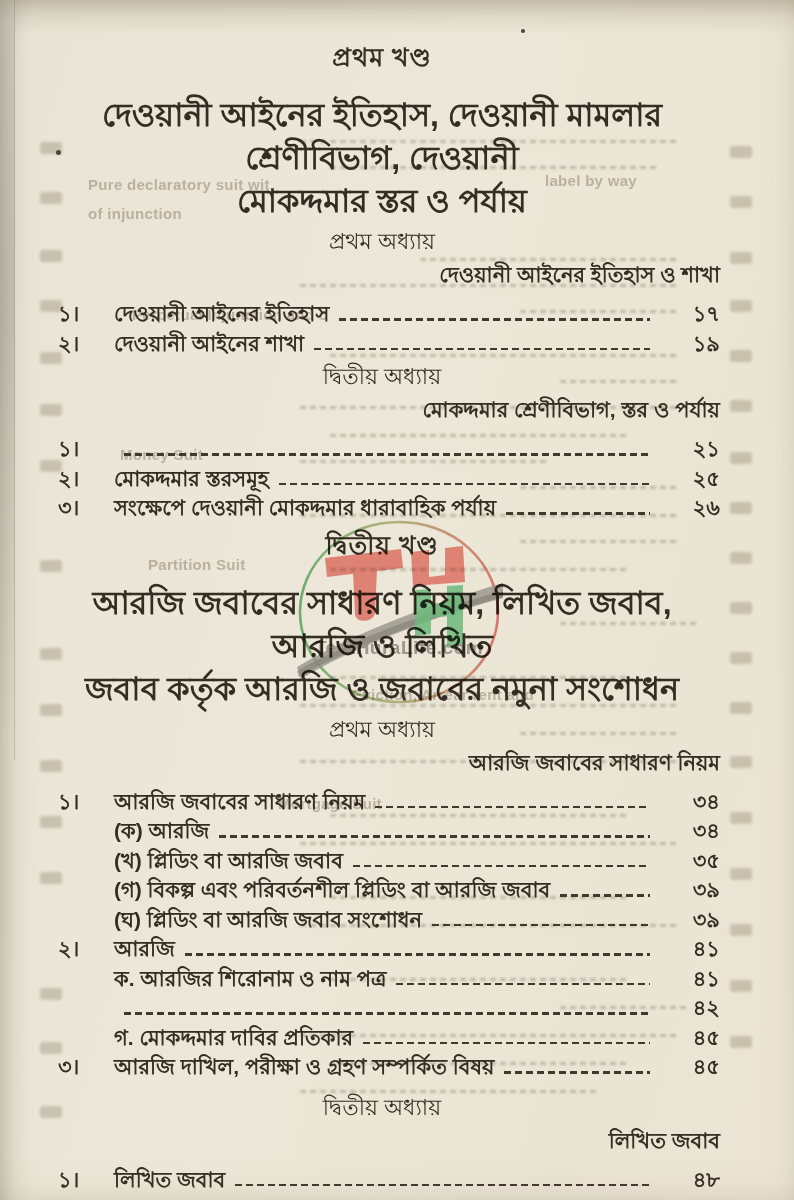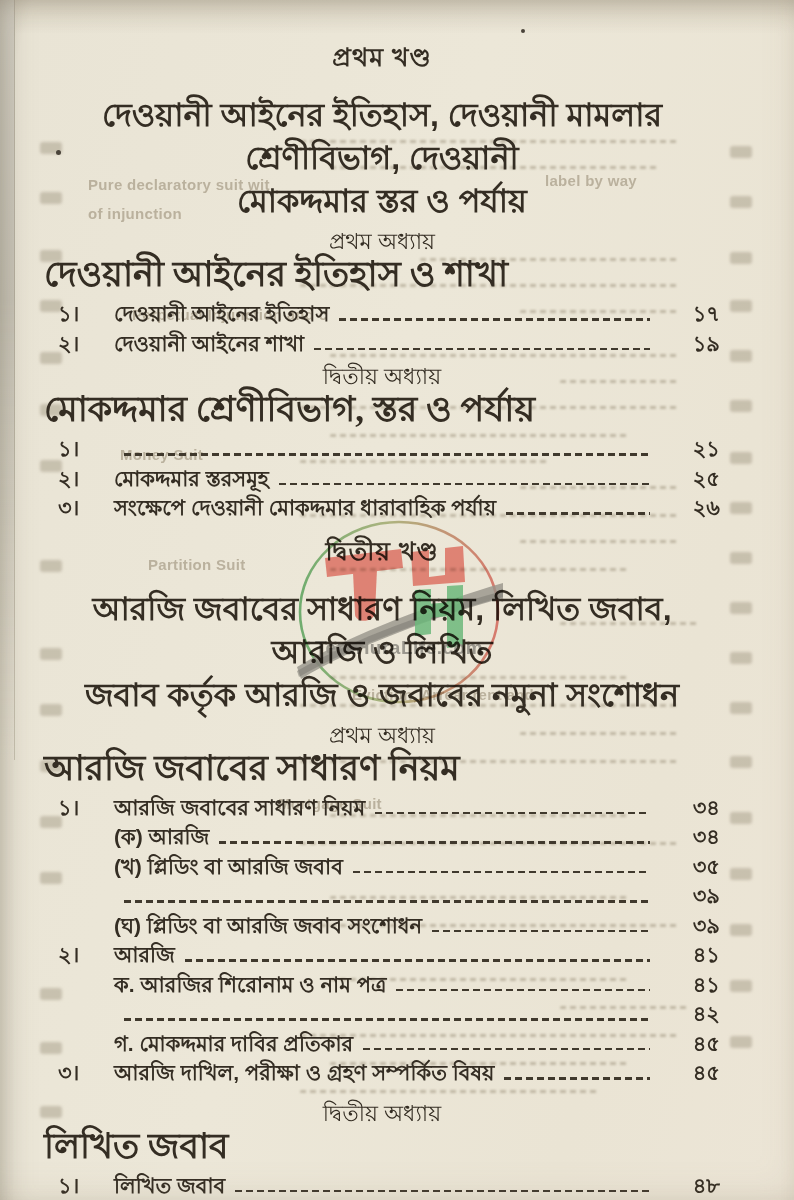--- a/index.html
+++ b/index.html
@@ -39,31 +39,31 @@
   }
   .speck{position:absolute;background:#4a443a;border-radius:50%;z-index:4;}
   
   .content{
     position:absolute;left:44px;top:38px;width:676px;z-index:3;
     color:#342d23;
   }
   .volume-label{text-align:center;font-size:25px;font-weight:800;letter-spacing:1px;margin-bottom:13px;}
   .volume-title{text-align:center;font-size:32px;font-weight:800;line-height:43px;}
   .chapter-label{text-align:center;font-size:22px;font-weight:400;margin-top:5px;line-height:28px;}
-  .chapter-title{text-align:left;font-size:35px;font-weight:800;line-height:38px;margin-bottom:5px;font-family:Liberation Serif, serif;}
+  .chapter-title{text-align:right;font-size:21px;font-weight:800;line-height:38px;margin-bottom:5px;}
   .row{display:flex;align-items:baseline;font-size:21px;line-height:29.5px;font-weight:600;}
   .num{flex:0 0 70px;padding-left:14px;box-sizing:border-box;}
   .title{white-space:nowrap;}
   .leader{
     flex:1 1 auto;align-self:flex-end;height:2.4px;min-width:26px;
     margin:0 28px 8px 10px;
     background:repeating-linear-gradient(90deg,#40392d 0 7px,transparent 7px 11px);
   }
   .pagenum{flex:0 0 42px;text-align:right;font-weight:600;}
-  .section-2{margin-top:9px;}
+  .section-2{margin-top:3px;}
   .chapter-gap{margin-top:12px;}
   
   .watermark{
     position:absolute;left:295px;top:515px;width:210px;height:200px;z-index:4;
     mix-blend-mode:multiply;opacity:.82;pointer-events:none;
   }
   .wm-site{font-size:19px;font-weight:bold;letter-spacing:.5px;}
 </style>
 </head>
 <body>
@@ -216,20 +216,21 @@
       <span class="pagenum">৩৪</span>
     </div>
     <div class="row">
       <span class="num"></span>
       <span class="title">(খ) প্লিডিং বা আরজি জবাব</span>
       <span class="leader"></span>
       <span class="pagenum">৩৫</span>
     </div>
     <div class="row">
       <span class="num"></span>
+      <span class="title">(গ) বিকল্প এবং পরিবর্তনশীল প্লিডিং বা আরজি জবাব</span>
       <span class="leader"></span>
       <span class="pagenum">৩৯</span>
     </div>
     <div class="row">
       <span class="num"></span>
       <span class="title">(ঘ) প্লিডিং বা আরজি জবাব সংশোধন</span>
       <span class="leader"></span>
       <span class="pagenum">৩৯</span>
     </div>
     <div class="row">

